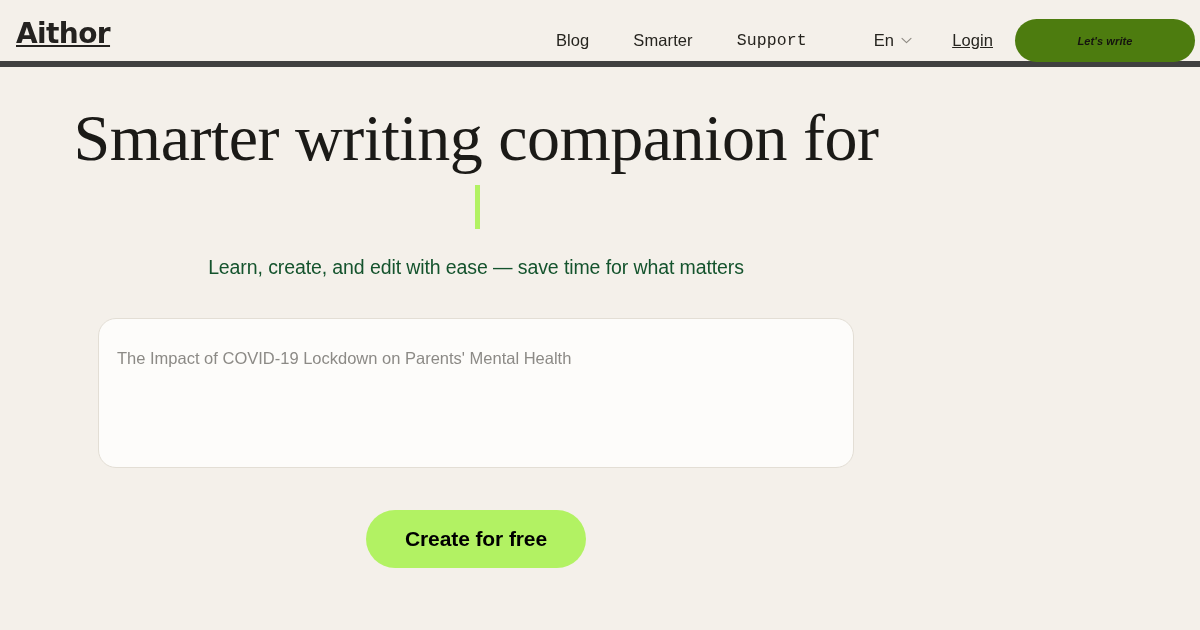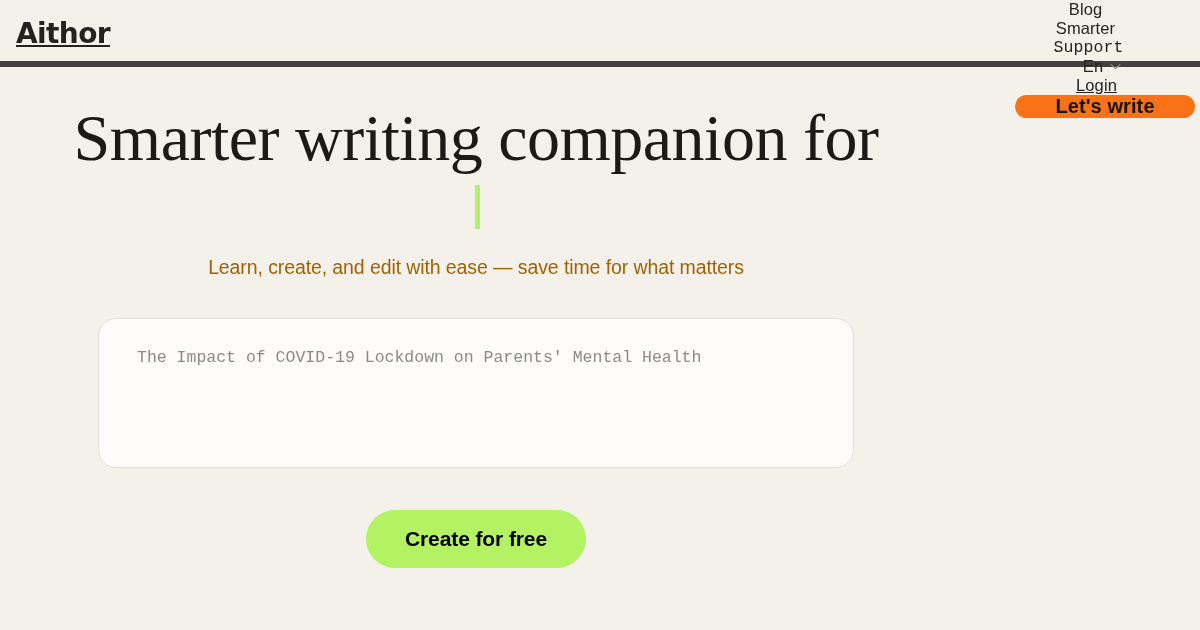--- a/index.html
+++ b/index.html
@@ -43,25 +43,24 @@
     font-family: "DejaVu Sans", sans-serif;
     font-size: 28px;
     font-weight: 700;
     letter-spacing: -0.6px;
     color: #242220;
   }
 
   .nav {
     position: absolute;
     right: 0;
-    top: 0;
+    top: 12px;
     height: 57px;
     display: flex;
     align-items: center;
-    flex-direction: column;
   }
 
   .nav-link {
     font-size: 16.5px;
     color: #26241f;
     text-decoration: none;
     letter-spacing: 0.1px;
     white-space: nowrap;
   }
 
@@ -88,27 +87,28 @@
 
   .btn-write {
     display: flex;
     align-items: center;
     justify-content: center;
     width: 180px;
     height: 43px;
     margin-right: 5px;
     border: none;
     border-radius: 999px;
-    background: #f97316;
+    background: #4d7c0f;
     color: #15140f;
     font-family: "Liberation Sans", sans-serif;
-    font-size: 20px;
+    font-size: 11px;
     font-weight: 700;
     letter-spacing: 0.1px;
     cursor: pointer;
+    font-style: italic;
   }
 
   
   .hero {
     position: absolute;
     top: 67px; left: 0;
     width: 952px;
     height: 563px;
     display: flex;
     flex-direction: column;
@@ -140,46 +140,46 @@
     margin-left: 2px;
     vertical-align: -7px;
     background: #b2f263;
   }
 
   .subtitle {
     margin-top: 25px;
     font-size: 19.5px;
     font-weight: 400;
     letter-spacing: -0.1px;
-    color: #a16207;
+    color: #14532d;
     text-align: center;
   }
 
   
   .prompt-box {
     position: relative;
     width: 756px;
     height: 150px;
     margin-top: 39px;
     background: #fdfcfa;
     border: 1px solid #e3ded5;
     border-radius: 18px;
   }
 
   .prompt-input {
     position: absolute;
     inset: 0;
     width: 100%;
     height: 100%;
-    padding: 27px 38px;
+    padding: 27px 18px;
     background: transparent;
     border: none;
     outline: none;
     resize: none;
-    font-family: Liberation Mono, monospace;
+    font-family: Liberation Sans, sans-serif;
     font-size: 16.5px;
     line-height: 24px;
     color: #22201d;
   }
 
   .prompt-input::placeholder {
     color: #8c8a86;
     opacity: 1;
   }
 

